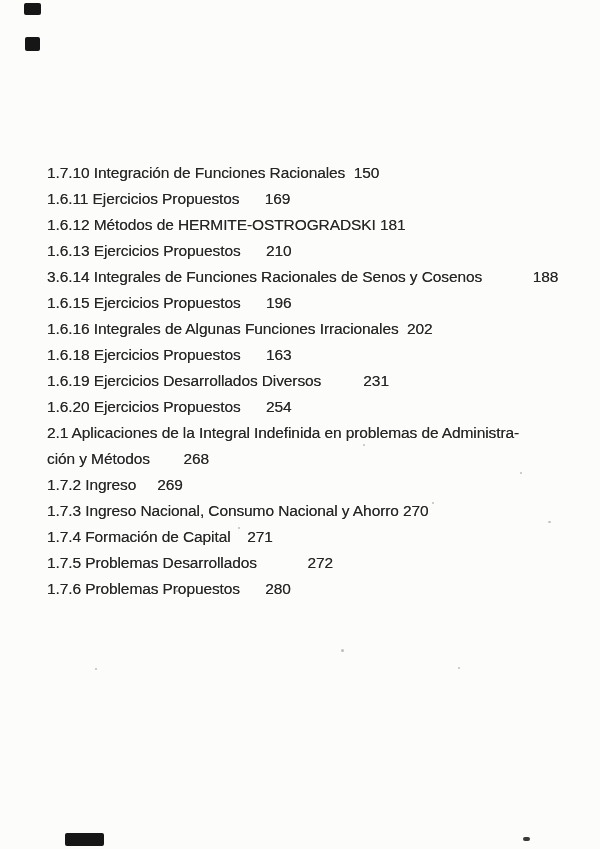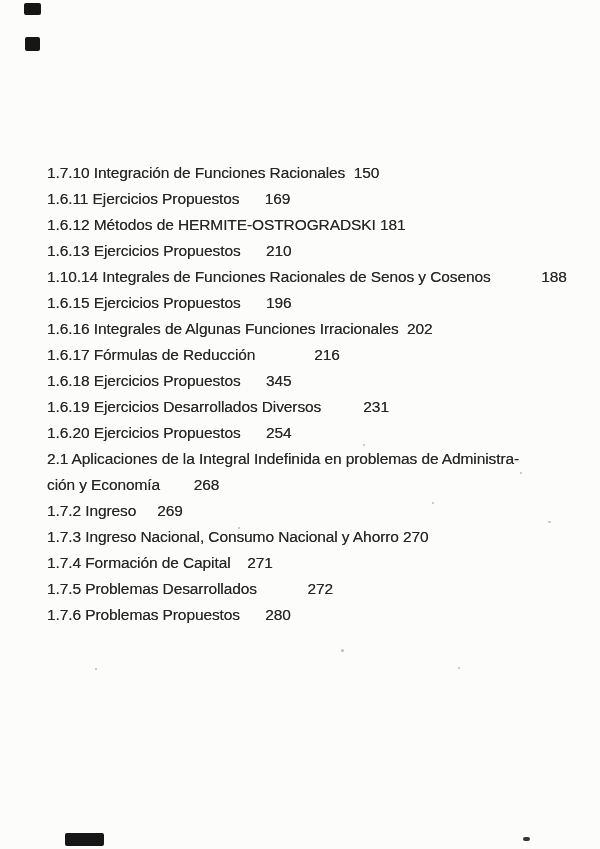--- a/index.html
+++ b/index.html
@@ -79,29 +79,28 @@
   <div class="speck s6"></div>
   <div class="speck s7"></div>
   <div class="speck s8"></div>
   <div class="speck s9"></div>
 
   <div class="toc">
     <div class="toc-line"><span>1.7.10 Integración de Funciones Racionales</span><span>  </span><span>150</span></div>
     <div class="toc-line"><span>1.6.11 Ejercicios Propuestos</span><span>      </span><span>169</span></div>
     <div class="toc-line"><span>1.6.12 Métodos de HERMITE-OSTROGRADSKI</span><span> </span><span>181</span></div>
     <div class="toc-line"><span>1.6.13 Ejercicios Propuestos</span><span>      </span><span>210</span></div>
-    <div class="toc-line"><span>1.10.14 Integrales de Funciones Racionales de Senos y Cosenos</span><span>            </span><span>188</span></div>
+    <div class="toc-line"><span>3.6.14 Integrales de Funciones Racionales de Senos y Cosenos</span><span>            </span><span>188</span></div>
     <div class="toc-line"><span>1.6.15 Ejercicios Propuestos</span><span>      </span><span>196</span></div>
     <div class="toc-line"><span>1.6.16 Integrales de Algunas Funciones Irracionales</span><span>  </span><span>202</span></div>
-    <div class="toc-line"><span>1.6.17 Fórmulas de Reducción</span><span>              </span><span>216</span></div>
-    <div class="toc-line"><span>1.6.18 Ejercicios Propuestos</span><span>      </span><span>345</span></div>
+    <div class="toc-line"><span>1.6.18 Ejercicios Propuestos</span><span>      </span><span>163</span></div>
     <div class="toc-line"><span>1.6.19 Ejercicios Desarrollados Diversos</span><span>          </span><span>231</span></div>
     <div class="toc-line"><span>1.6.20 Ejercicios Propuestos</span><span>      </span><span>254</span></div>
     <div class="toc-line"><span>2.1 Aplicaciones de la Integral Indefinida en problemas de Administra-</span><span></span><span></span></div>
-    <div class="toc-line"><span>ción y Economía</span><span>        </span><span>268</span></div>
+    <div class="toc-line"><span>ción y Métodos</span><span>        </span><span>268</span></div>
     <div class="toc-line"><span>1.7.2 Ingreso</span><span>     </span><span>269</span></div>
     <div class="toc-line"><span>1.7.3 Ingreso Nacional, Consumo Nacional y Ahorro</span><span> </span><span>270</span></div>
     <div class="toc-line"><span>1.7.4 Formación de Capital</span><span>    </span><span>271</span></div>
     <div class="toc-line"><span>1.7.5 Problemas Desarrollados</span><span>            </span><span>272</span></div>
     <div class="toc-line"><span>1.7.6 Problemas Propuestos</span><span>      </span><span>280</span></div>
   </div>
 
 </div>
 
 </body></html>

